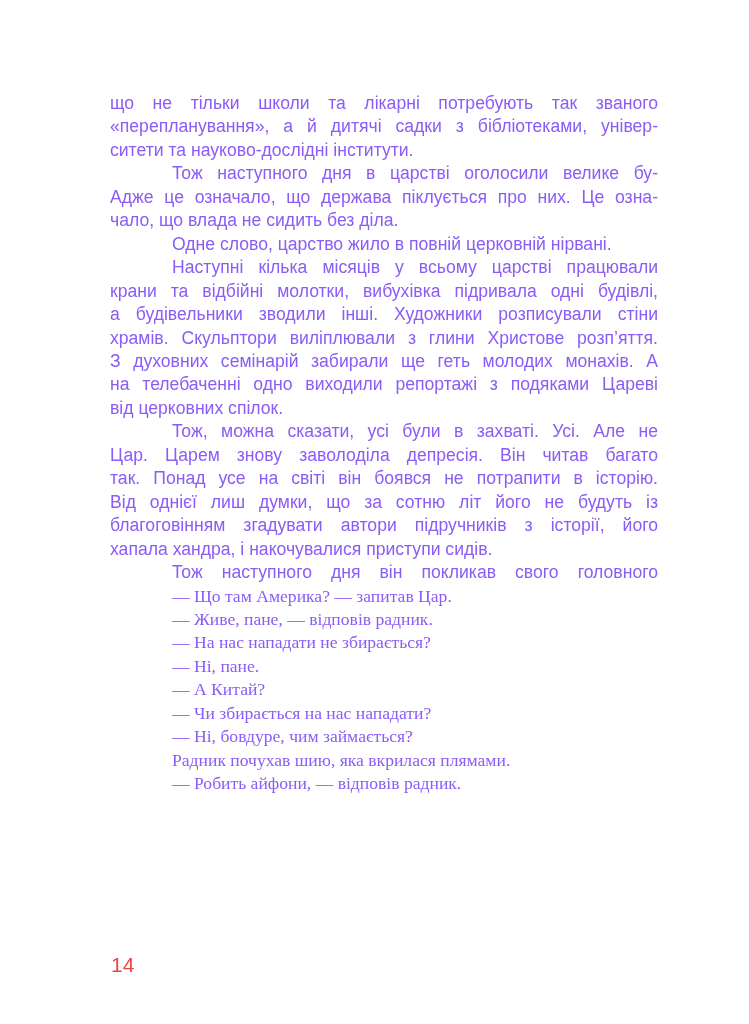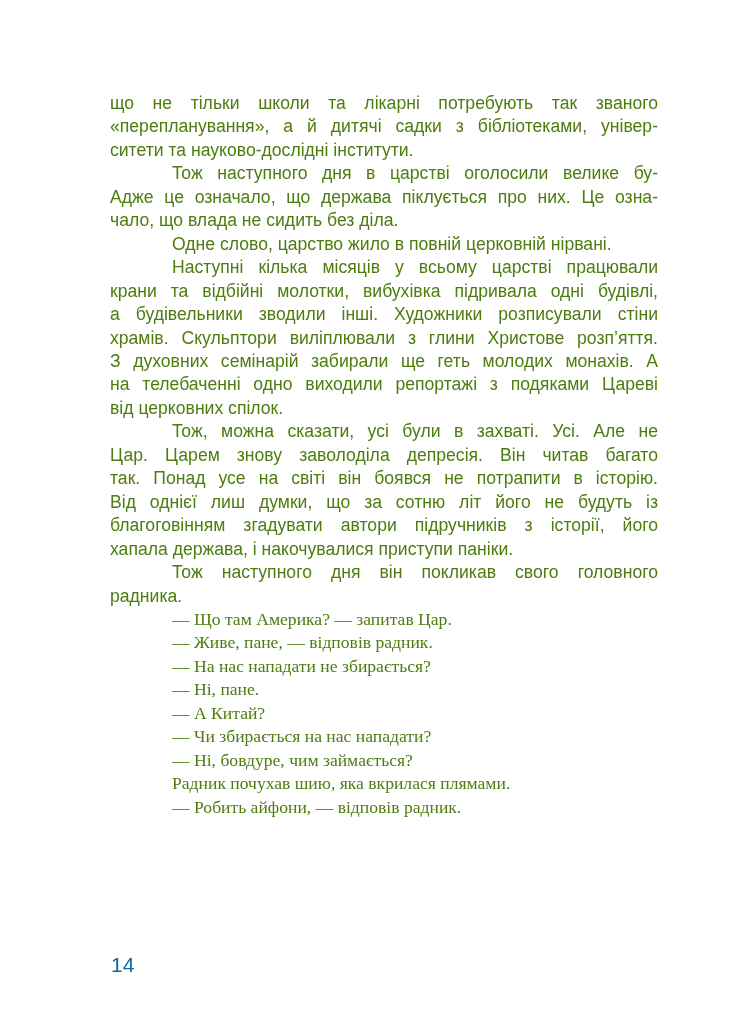--- a/index.html
+++ b/index.html
@@ -1,29 +1,29 @@
 <!DOCTYPE html>
 <html><head>
 <meta charset="utf-8">
 <style>
   html, body { margin: 0; padding: 0; background: #ffffff; }
   body { width: 749px; height: 1024px; position: relative; overflow: hidden; }
   .page {
     position: absolute; left: 110px; top: 92px; width: 548px;
     font-family: "Liberation Sans", sans-serif;
-    font-size: 17.6px; line-height: 23.45px; color: #4d7c0f;
+    font-size: 17.6px; line-height: 23.45px; color: #8b5cf6;
   }
   .p { margin: 0; text-align: justify; text-align-last: left; }
   .line { display: block; text-align: justify; text-align-last: justify; white-space: nowrap; }
   .line.last { text-align-last: left; }
   .ind { padding-left: 62px; }
   .dlg { padding-left: 62px; font-family: Liberation Serif, serif; }
   .page-number {
     position: absolute; left: 111px; top: 953px;
-    font-family: "Liberation Sans", sans-serif; font-size: 21px; color: #0369a1;
+    font-family: "Liberation Sans", sans-serif; font-size: 21px; color: #ef4444;
   }
 </style>
 </head>
 <body>
 
 <div class="page">
   <div id="paras">
       <div class="p">
         <span class="line">що не тільки школи та лікарні потребують так званого</span>
         <span class="line">«перепланування», а й дитячі садки з бібліотеками, універ-</span>
@@ -45,25 +45,24 @@
         <span class="line">З духовних семінарій забирали ще геть молодих монахів. А</span>
         <span class="line">на телебаченні одно виходили репортажі з подяками Цареві</span>
         <span class="line last">від церковних спілок.</span>
       </div>
       <div class="p">
         <span class="line ind">Тож, можна сказати, усі були в захваті. Усі. Але не</span>
         <span class="line">Цар. Царем знову заволоділа депресія. Він читав багато</span>
         <span class="line">так. Понад усе на світі він боявся не потрапити в історію.</span>
         <span class="line">Від однієї лиш думки, що за сотню літ його не будуть із</span>
         <span class="line">благоговінням згадувати автори підручників з історії, його</span>
-        <span class="line last">хапала держава, і накочувалися приступи паніки.</span>
+        <span class="line last">хапала хандра, і накочувалися приступи сидів.</span>
       </div>
       <div class="p">
         <span class="line ind">Тож наступного дня він покликав свого головного</span>
-        <span class="line last">радника.</span>
       </div>
     </div>
   <div id="dialogue">
       <span class="line last dlg">— Що там Америка? — запитав Цар.</span>
       <span class="line last dlg">— Живе, пане, — відповів радник.</span>
       <span class="line last dlg">— На нас нападати не збирається?</span>
       <span class="line last dlg">— Ні, пане.</span>
       <span class="line last dlg">— А Китай?</span>
       <span class="line last dlg">— Чи збирається на нас нападати?</span>
       <span class="line last dlg">— Ні, бовдуре, чим займається?</span>

